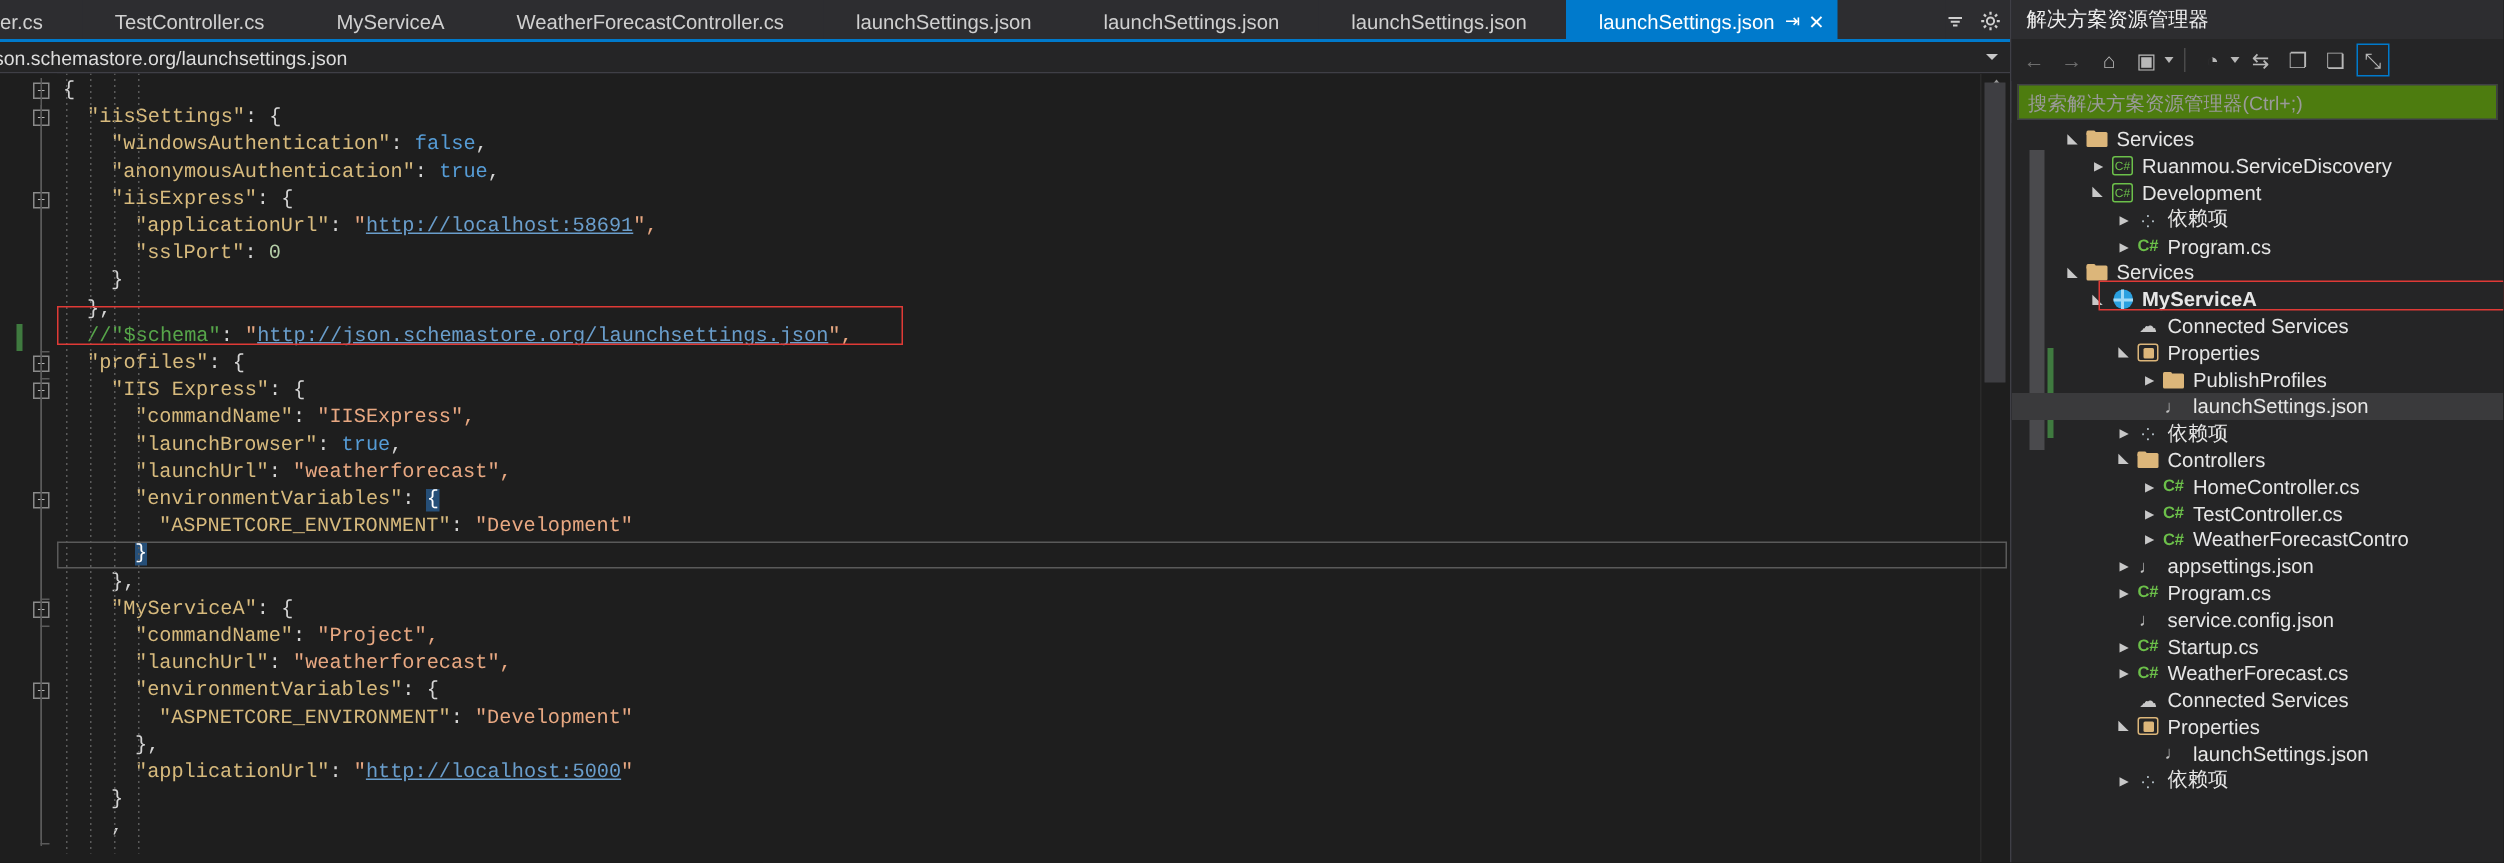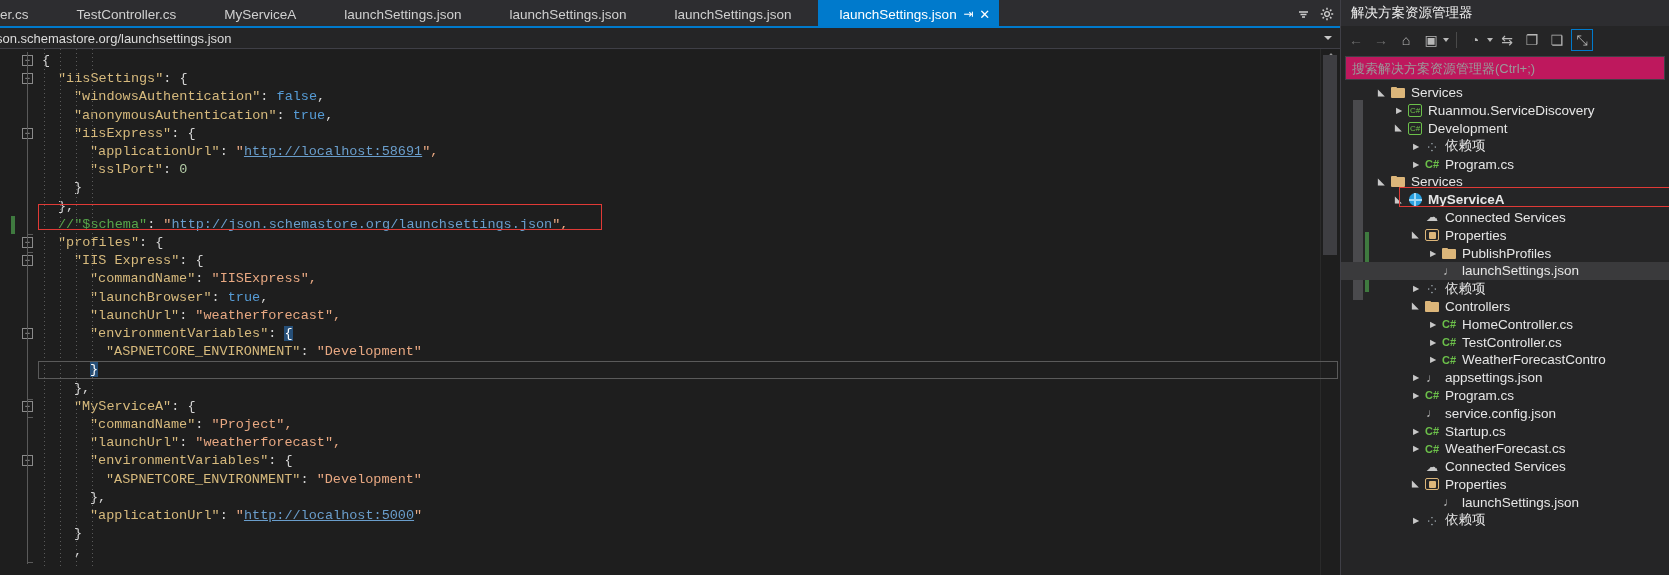--- a/index.html
+++ b/index.html
@@ -152,21 +152,21 @@
   .tb-btn.disabled { color: #6d6d6d; }
   .tb-caret {
     width: 0; height: 0; border-left: 3.5px solid transparent;
     border-right: 3.5px solid transparent; border-top: 4px solid #b8b8b8;
     margin-left: -2px; cursor: pointer;
   }
   .tb-sep { width: 1px; height: 16px; background: #4a4a4a; margin: 0 4px; }
   .tb-btn.boxed { border: 1px solid #007acc; }
 
   .se-search {
-    height: 24px; margin: 2px 4px 2px 4px; background: #be185d;
+    height: 24px; margin: 2px 4px 2px 4px; background: #4d7c0f;
     border: 1px solid #3f3f46; display: flex; align-items: center;
     padding: 0 6px; color: #9a9a9a; font-size: 13px;
   }
   .se-search input {
     flex: 1; background: transparent; border: 0; outline: none;
     color: #cccccc; font-size: 13px;
     font-family: "Liberation Sans", sans-serif;
   }
   .se-search input::placeholder { color: #9a9a9a; }
 
@@ -264,20 +264,23 @@
     <div class="tabstrip">
       <div id="tabs-host" style="display:flex;">
           <div class="tab first">
             <span class="tab-label">ller.cs</span>
           </div>
           <div class="tab">
             <span class="tab-label">TestController.cs</span>
           </div>
           <div class="tab">
             <span class="tab-label">MyServiceA</span>
+          </div>
+          <div class="tab">
+            <span class="tab-label">WeatherForecastController.cs</span>
           </div>
           <div class="tab">
             <span class="tab-label">launchSettings.json</span>
           </div>
           <div class="tab">
             <span class="tab-label">launchSettings.json</span>
           </div>
           <div class="tab">
             <span class="tab-label">launchSettings.json</span>
           </div>

